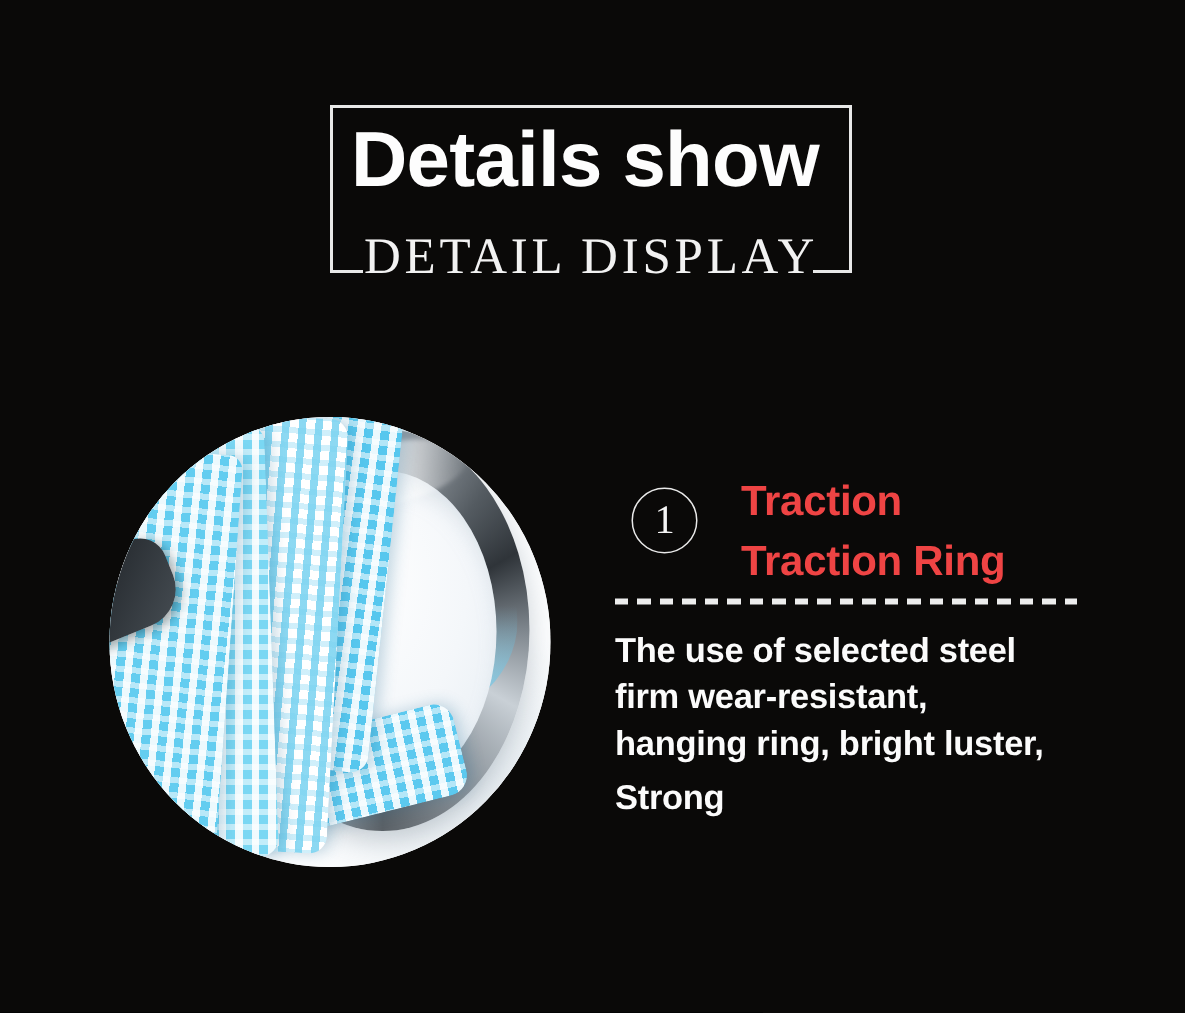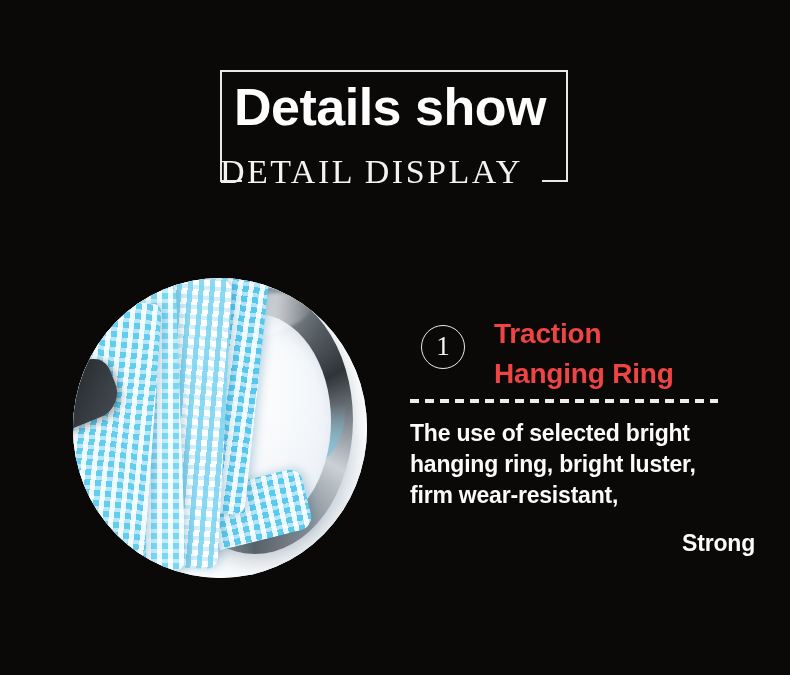--- a/index.html
+++ b/index.html
@@ -47,21 +47,21 @@
     color: #fdfdfd;
     letter-spacing: -0.5px;
     line-height: 58px;
     white-space: nowrap;
   }
   #title-sub {
     position: absolute;
     left: 0px;
     top: 82px;
     width: 348px;
-    text-align: left;
+    text-align: center;
     font-family: "Liberation Serif", serif;
     font-size: 34px;
     font-weight: normal;
     color: #f2f2f2;
     letter-spacing: 2.5px;
     line-height: 40px;
     white-space: nowrap;
   }
 
   
@@ -246,21 +246,21 @@
     left: 0px;
     top: 102px;
     width: 345px;
     color: #fbfbfb;
     font-size: 23px;
     font-weight: bold;
     line-height: 31px;
     letter-spacing: -0.2px;
   }
   #body-text .ln { display: block; white-space: nowrap; }
-  #body-text .ln-gap { display: block; white-space: nowrap; margin-top: 17px; text-align: right; }
+  #body-text .ln-gap { display: block; white-space: nowrap; margin-top: 5px; }
 </style>
 </head>
 <body>
 
 <div id="page">
 
   <div id="title-block">
     <div class="frame-edge frame-top"></div>
     <div class="frame-edge frame-left"></div>
     <div class="frame-edge frame-right"></div>
@@ -285,26 +285,26 @@
       <div class="strap" id="strap-1"></div>
       <div id="buckle"></div>
     </div>
   </div>
 
   <div id="info-block">
     <div id="badge-row">
       <div id="step-badge">1</div>
       <div id="heading">
         <span>Traction</span><br>
-        <span>Hanging Ring</span>
+        <span>Traction Ring</span>
       </div>
       <div id="divider"></div>
     </div>
 
     <div id="body-text">
-      <span class="ln">The use of selected bright</span>
+      <span class="ln">The use of selected steel</span>
+      <span class="ln">firm wear-resistant,</span>
       <span class="ln">hanging ring, bright luster,</span>
-      <span class="ln">firm wear-resistant,</span>
       <span class="ln-gap">Strong</span>
     </div>
   </div>
 
 </div>
 
 </body></html>

